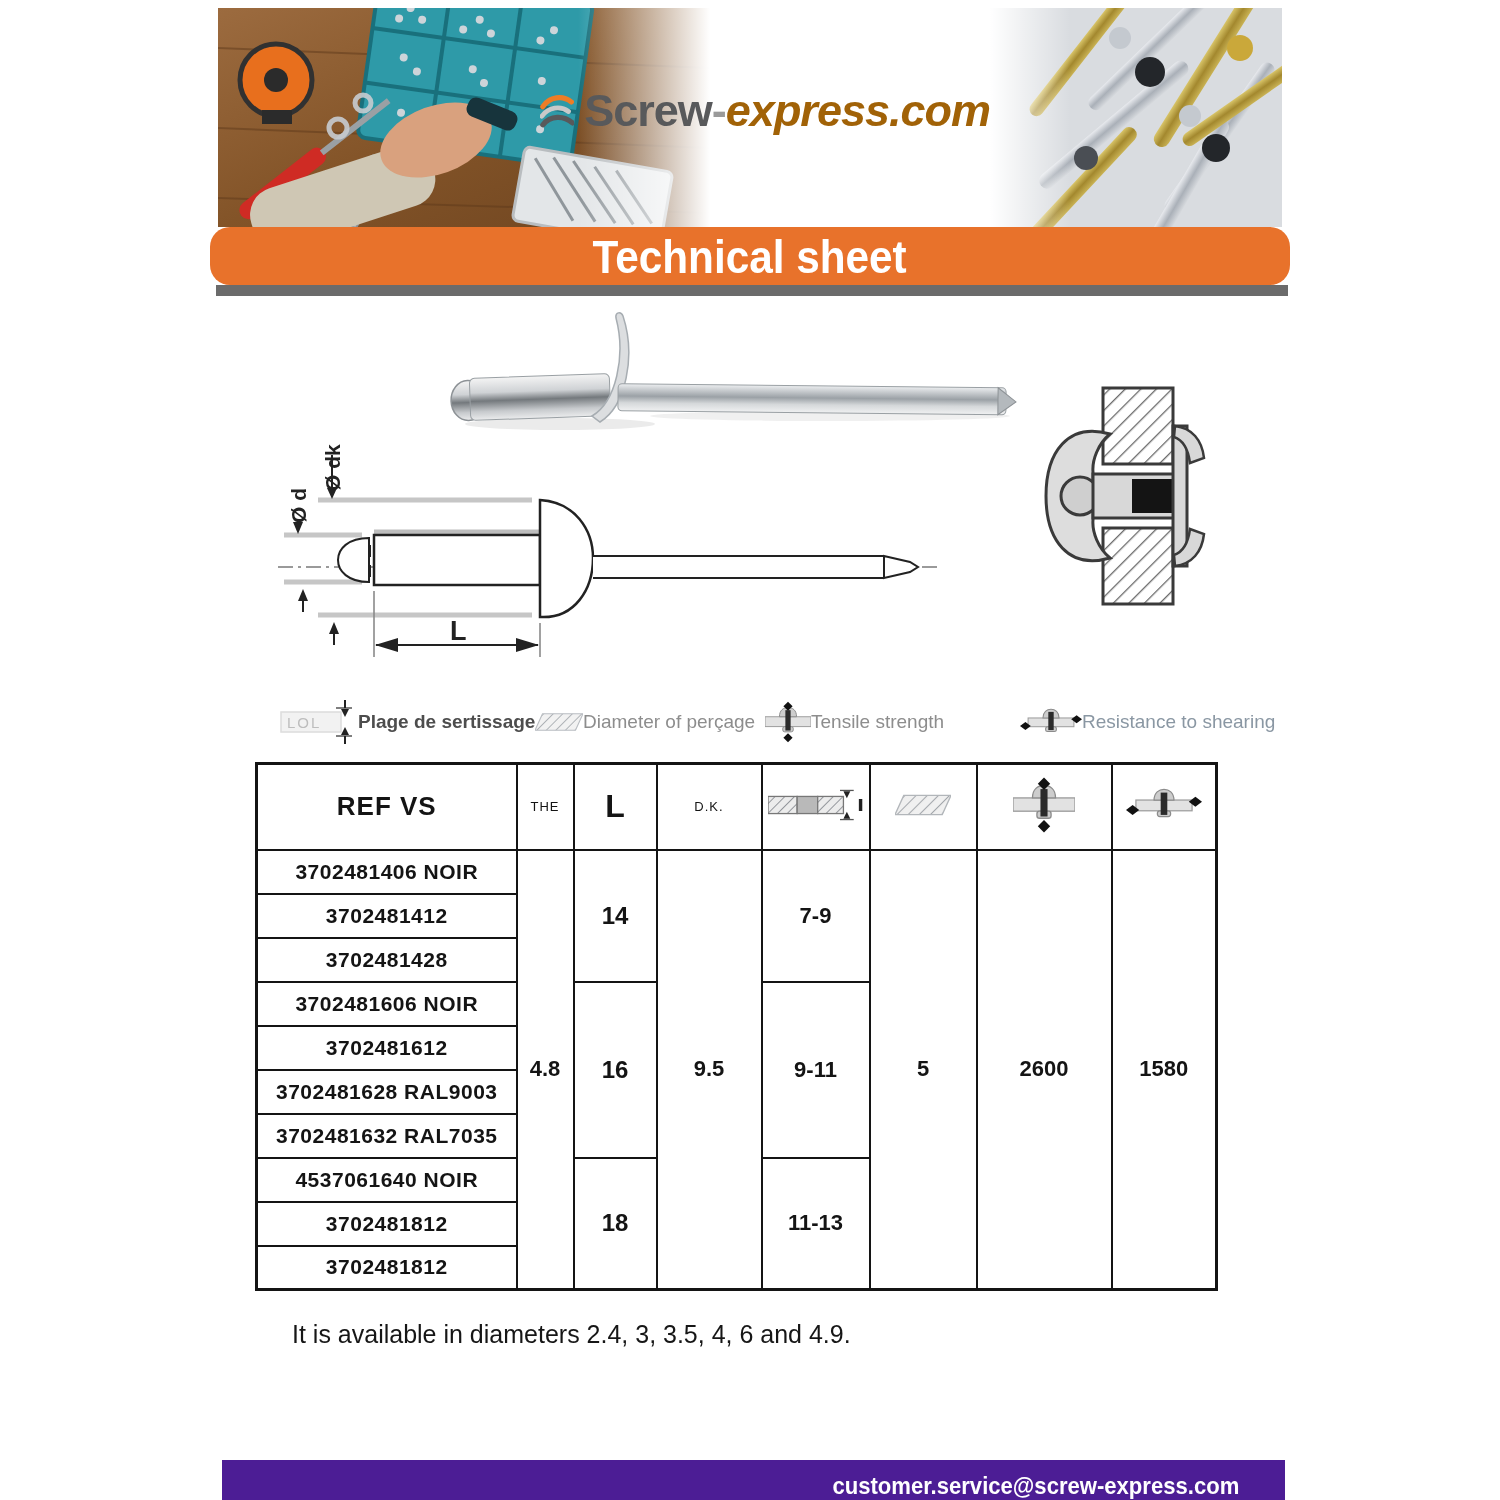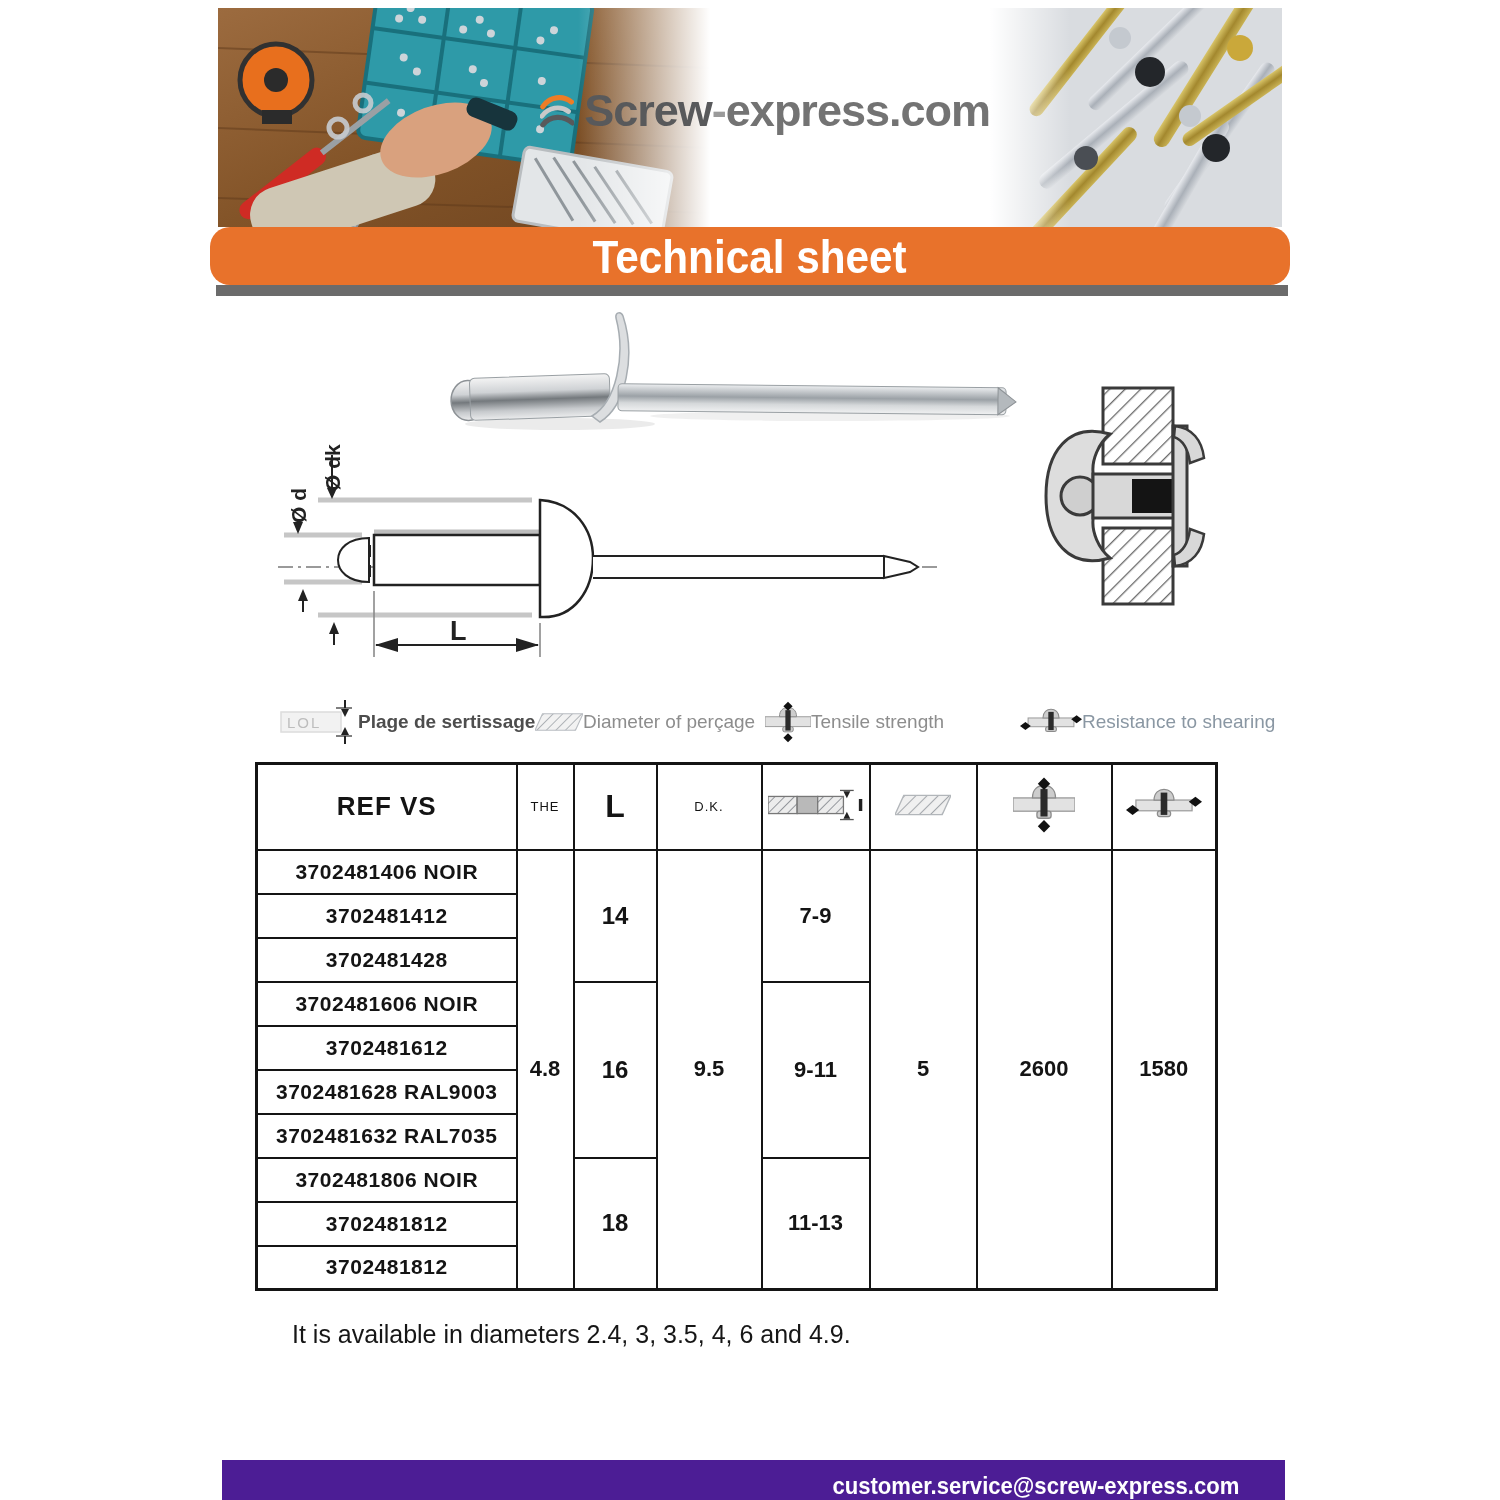--- a/index.html
+++ b/index.html
@@ -9,21 +9,21 @@
 
   
   .photo { position:absolute; top:8px; height:219px; overflow:hidden; }
   .photo-left { left:8px; width:492px; }
   .photo-right { left:780px; width:292px; }
   .logo-box { position:absolute; left:330px; top:58px; width:450px; height:105px;
               display:flex; align-items:center; justify-content:center; gap:10px; }
   .logo-text { font-size:45px; font-weight:bold; letter-spacing:-1px; white-space:nowrap; }
   .logo-screw { color:#58595B; }
   .logo-dash { color:#9a9a9a; }
-  .logo-express { color:#737373; }
+  .logo-express { color:#a16207; font-style:italic; }
 
   .banner { position:absolute; left:0; top:227px; width:1080px; height:58px; background:#E8722B;
             display:flex; align-items:center; justify-content:center;border-radius:20px; }
   .banner-title { color:#fff; font-weight:bold; font-size:47px; transform:scaleX(0.9); letter-spacing:0px; }
   .gray-bar { position:absolute; left:6px; top:285px; width:1072px; height:11px; background:#6b6b6b; }
 
   
   .rivet-photo { position:absolute; left:240px; top:312px; }
   .line-drawing { position:absolute; left:60px; top:405px; }
   .cross-section { position:absolute; left:830px; top:380px; }
@@ -461,21 +461,21 @@
       <tr>
         <td class="ref">3702481612</td>
       </tr>
       <tr>
         <td class="ref">3702481628 RAL9003</td>
       </tr>
       <tr>
         <td class="ref">3702481632 RAL7035</td>
       </tr>
       <tr>
-        <td class="ref">3702481806 NOIR</td>
+        <td class="ref">4537061640 NOIR</td>
         <td class="lval" rowspan="3">18</td>
         <td class="num" rowspan="3">11-13</td>
       </tr>
       <tr>
         <td class="ref">3702481812</td>
       </tr>
       <tr>
         <td class="ref">3702481812</td>
       </tr>
     </tbody>

